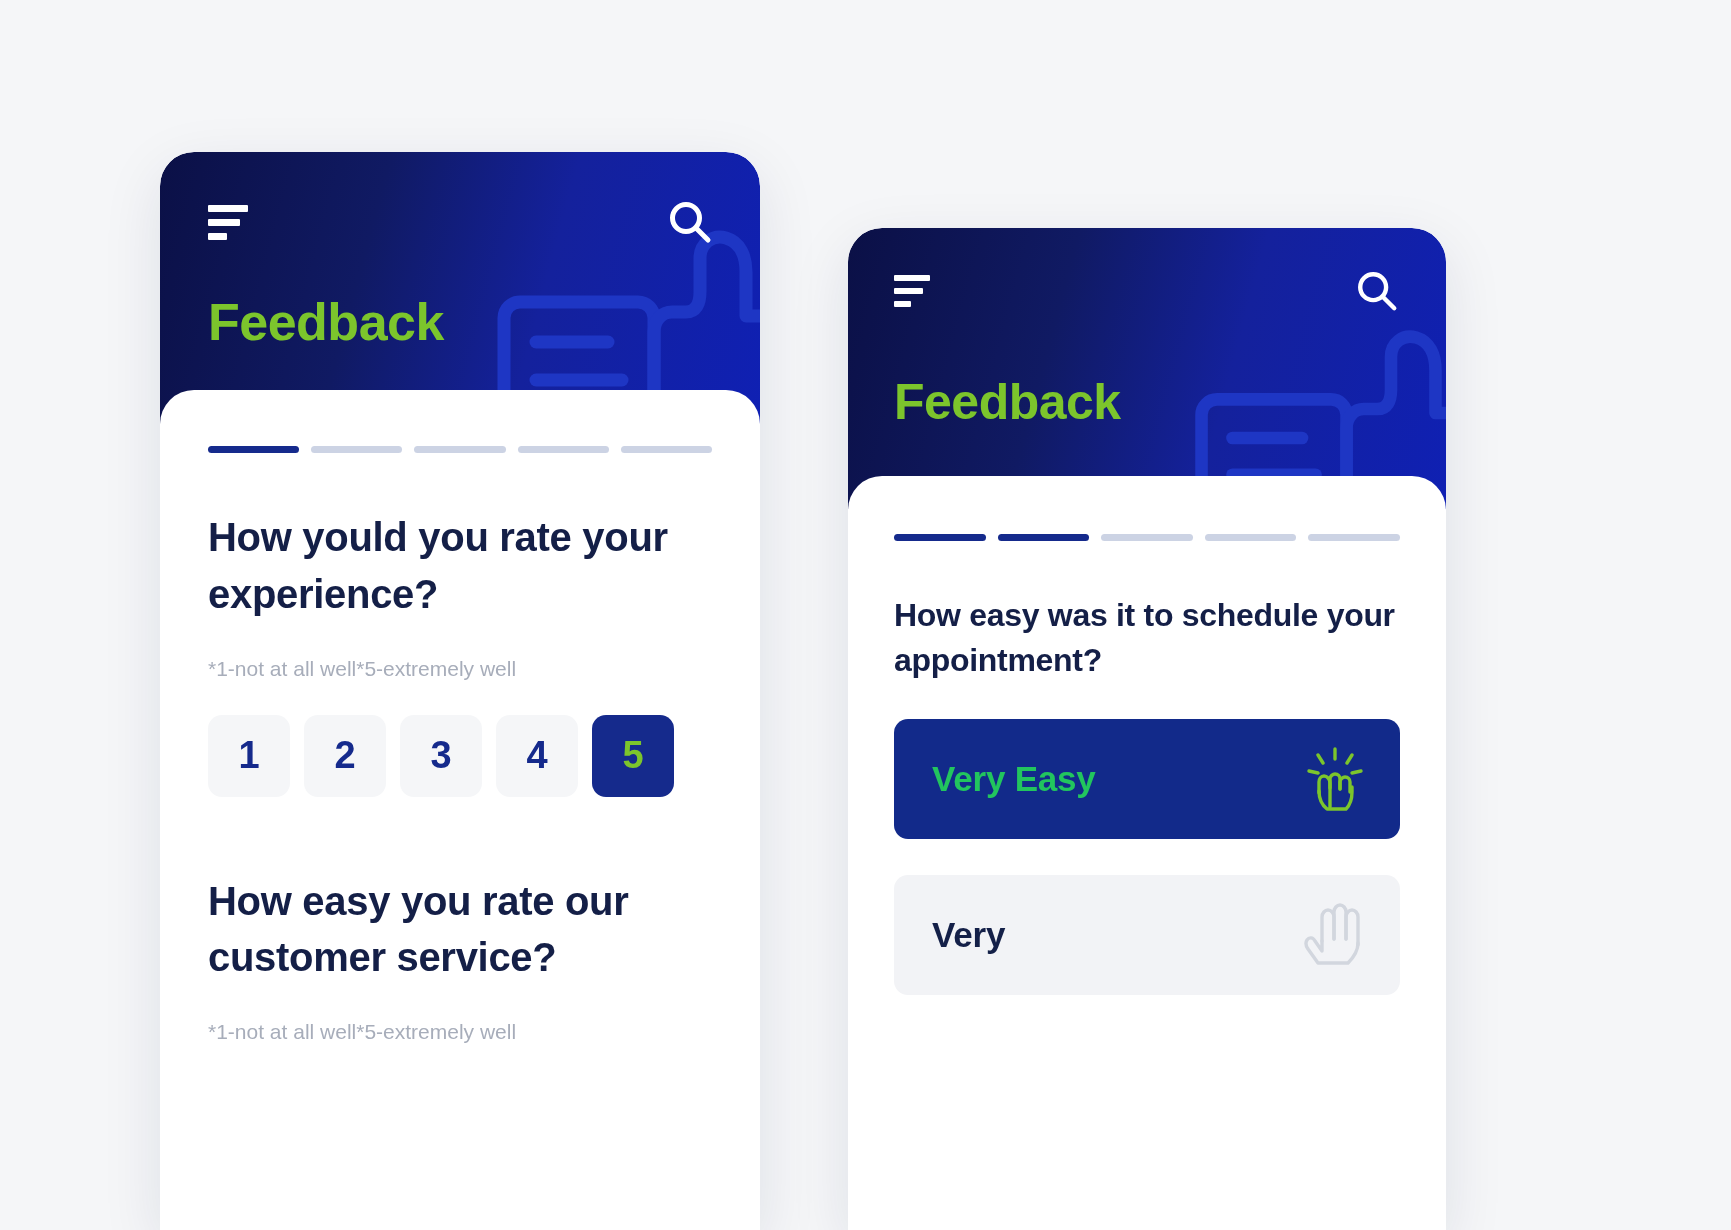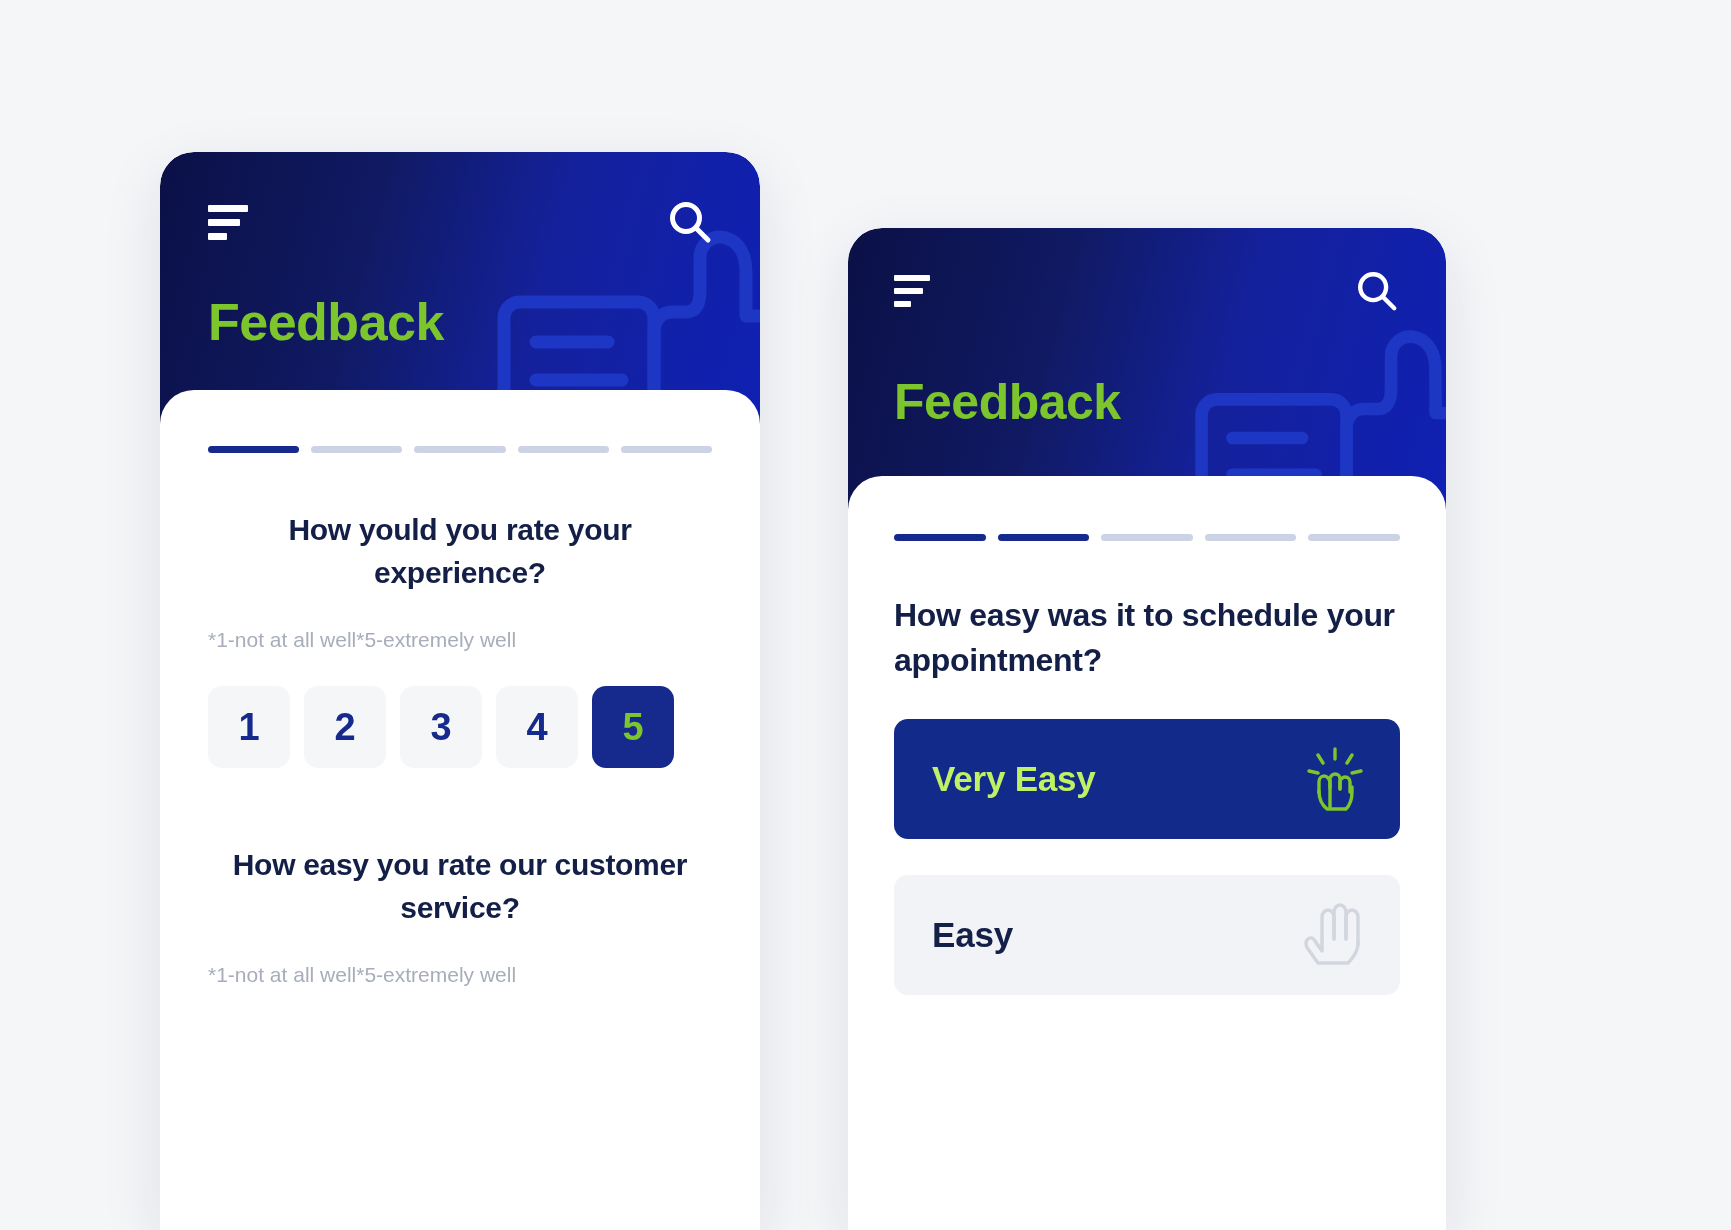--- a/index.html
+++ b/index.html
@@ -106,21 +106,21 @@
     background: #ccd3e4;
   }
   .progress .seg.on { background: #152a8c; }
 
   
   .question {
     color: #141f47;
     font-weight: 700;
     letter-spacing: -0.3px;
   }
-  #phone-a .question { font-size: 30px; line-height: 1.42; margin-top: 56px; text-align: center; }
+  #phone-a .question { font-size: 40px; line-height: 1.42; margin-top: 56px; }
   #phone-b .question { font-size: 32px; line-height: 1.40; margin-top: 52px; }
 
   .scale-labels {
     display: flex;
     color: #a7adba;
     font-size: 21px;
     margin-top: 34px;
     padding-right: 2px;
   }
 
@@ -158,21 +158,21 @@
     background: #f2f3f6;
     cursor: pointer;
   }
   .option.selected { background: #122a8a; }
   .option .opt-label {
     font-size: 35px;
     font-weight: 700;
     color: #142048;
     letter-spacing: -0.2px;
   }
-  .option.selected .opt-label { color: #bef264; }
+  .option.selected .opt-label { color: #22c55e; }
   .option .opt-icon { line-height: 0; }
 </style>
 </head>
 <body>
 
 <div class="canvas">
 
   <div class="phone" id="phone-a">
 
     <div class="header">
@@ -303,21 +303,21 @@
               <path d="M26 62 L26 38 C26 34 23 31 20 31 C17 31 15 34 15 37 L15 48"></path>
               <path d="M26 43 L26 34 C26 31 29 29 31 29 C34 29 36 31 36 34 L36 44"></path>
               <path d="M36 44 L36 37 C36 34 39 32 41 32 C44 32 46 34 46 37 L46 47"></path>
               <path d="M15 46 C15 54 18 60 23 64 L42 64 C46 60 48 54 48 47 L48 42"></path>
             </g>
           </svg>
         </span>
       </div>
 
       <div class="option">
-        <span class="opt-label">Easy</span>
+        <span class="opt-label">Very</span>
         <span class="opt-icon">
           <svg width="62" height="68" viewBox="0 0 62 68">
             <g fill="none" stroke="#d2d6de" stroke-width="3.4" stroke-linecap="round" stroke-linejoin="round">
               <path d="M18 40 L18 16 C18 12 21 9 24 9 C27 9 30 12 30 16 L30 38"></path>
               <path d="M30 38 L30 11 C30 7 33 4 36 4 C39 4 42 7 42 11 L42 38"></path>
               <path d="M42 38 L42 16 C42 12 45 9 48 9 C51 9 54 12 54 16 L54 44"></path>
               <path d="M18 40 L18 50 L11 40 C9 36 5 36 3 39 C1 42 2 45 4 48
                        L14 62 L44 62 C50 56 54 50 54 42"></path>
             </g>
           </svg>

